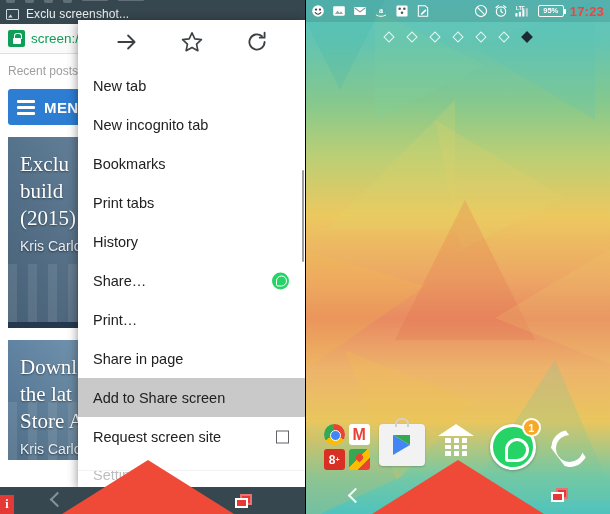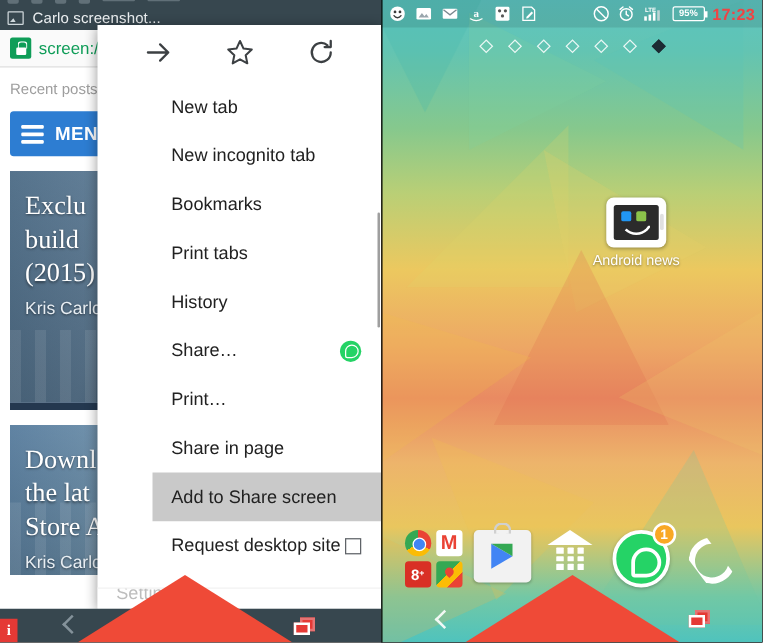--- a/index.html
+++ b/index.html
@@ -115,21 +115,21 @@
   .chrome-menu {
     position: absolute; left: 78px; top: 20px; width: 227px; height: 467px;
     background:#fff; box-shadow: 0 2px 10px rgba(0,0,0,.45);
     overflow: hidden; z-index: 5;
   }
   .menu-icon-row {
     height: 44px; display:flex; align-items:center; justify-content: space-around;
     padding: 0 16px;
   }
   .mi { width: 26px; height: 26px; position: relative; }
-  .menu-list { padding-top: 2px; margin-left: 44px; }
+  .menu-list { padding-top: 2px; }
   .menu-item {
     height: 39px; display:flex; align-items:center; padding-left: 15px;
     font-size: 14.5px; color: #212121; white-space: nowrap; position: relative;
   }
   .menu-item.highlight { background:#c9c9c9; }
   .menu-item .trail { position:absolute; right: 16px; top: 50%; transform: translateY(-50%); }
   .wa-dot {
     width: 17px; height: 17px; border-radius: 50%; background:#25d366; position:relative;
   }
   .wa-dot:after {
@@ -389,21 +389,21 @@
     <div class="notif-bar">
       <div class="ghost-row">
         <span class="ghost-dot"></span>
           <span class="ghost-dot"></span>
           <span class="ghost-dot"></span>
         <span class="ghost-dot"></span>
           <span class="ghost-bar"></span>
           <span class="ghost-bar"></span>
       </div>
       <span class="notif-icon"></span>
-      <span class="notif-text">Carlo screenshot...</span>
+      <span class="notif-text">Exclu screenshot...</span>
     </div>
 
     <div class="chrome-menu">
       <div class="menu-icon-row">
         <span class="mi">
           <svg width="26" height="26" viewBox="0 0 24 24">
               <path d="M4 12h15M13 6l6 6-6 6" fill="none" stroke="#3c4043" stroke-width="1.7" stroke-linecap="round" stroke-linejoin="round"></path>
             </svg>
         </span>
         <span class="mi">
@@ -442,21 +442,21 @@
         <div class="menu-item">
             <span>Print…</span>
           </div>
         <div class="menu-item">
             <span>Share in page</span>
           </div>
         <div class="menu-item highlight">
             <span>Add to Share screen</span>
           </div>
         <div class="menu-item">
-          <span>Request desktop site</span>
+          <span>Request screen site</span>
           <span class="trail chk-box"></span>
         </div>
       </div>
       <div class="menu-scrollbar"></div>
       <div class="menu-cut">Settings</div>
     </div>
 
     <div class="navbar-left">
       <div style="position:absolute;left:52px;top:7px;">
         <div class="back-chev" style="border-color:#8d9ba3;"></div>
@@ -571,31 +571,20 @@
     <div class="page-dots">
       <span class="dot"></span>
       <span class="dot"></span>
       <span class="dot"></span>
       <span class="dot"></span>
       <span class="dot"></span>
       <span class="dot"></span>
       <span class="dot on"></span>
     </div>
 
-    <div class="shortcut">
-      <div class="news-icon">
-        <div class="news-screen">
-          <span class="eye l"></span>
-            <span class="eye r"></span>
-          <span class="smile"></span>
-        </div>
-        <span class="news-nub"></span>
-      </div>
-      <div class="shortcut-label">Android news</div>
-    </div>
 
     <div class="dock">
       <div class="dock-cell">
         <div class="g-folder">
           <span class="gi chrome"></span>
           <span class="gi gmail"></span>
           <span class="gi gplus">8<sup style="font-size:7px">+</sup></span>
           <span class="gi gmaps"></span>
         </div>
       </div>

